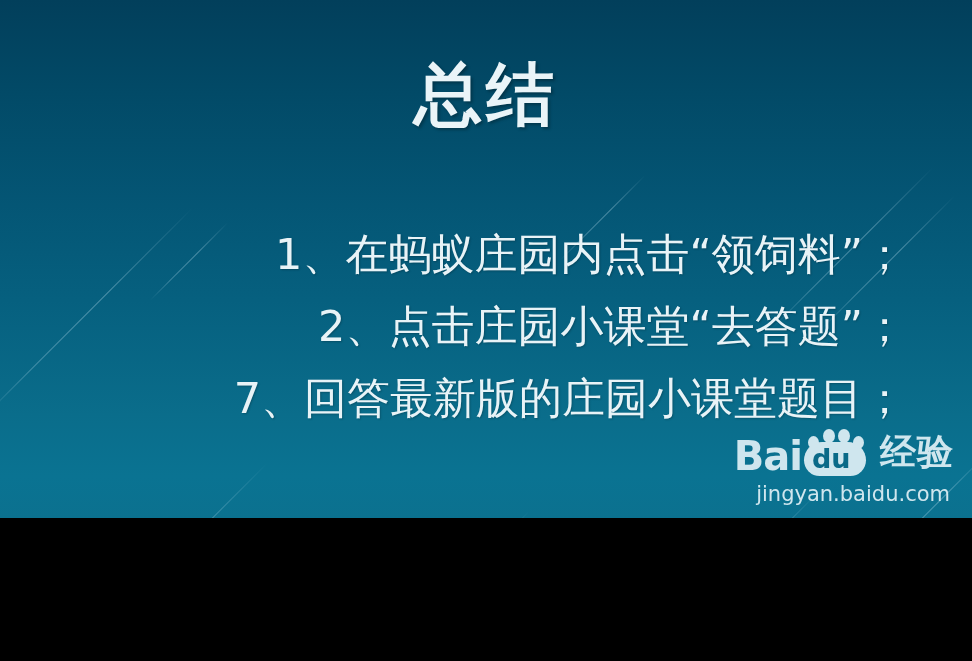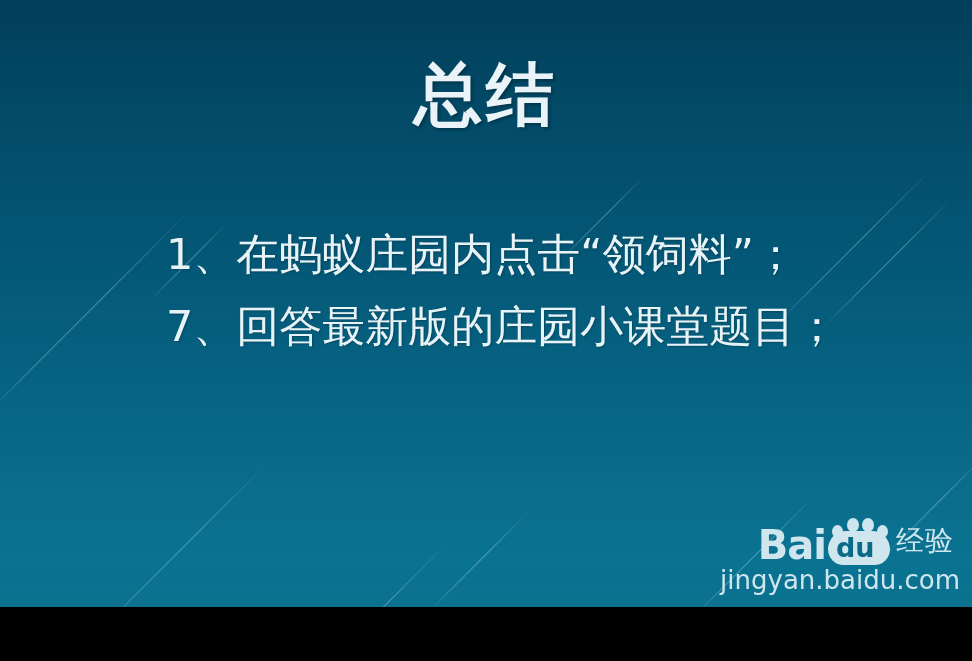--- a/index.html
+++ b/index.html
@@ -3,21 +3,21 @@
 <meta charset="utf-8">
 <style>
   html, body {
     margin: 0;
     padding: 0;
     background: #000;
   }
   #slide {
     position: relative;
     width: 972px;
-    height: 607px;
+    height: 518px;
     overflow: hidden;
     font-family: "DejaVu Sans", "Liberation Sans", sans-serif;
     background: linear-gradient(to bottom,
         #023f5b 0%,
         #024a67 18%,
         #045574 38%,
         #06607f 58%,
         #0a6d8b 80%,
         #0a7392 92%,
         #0b718f 100%);
@@ -54,20 +54,21 @@
     color: #eaf4f8;
     text-shadow: 2px 2px 3px rgba(0,0,0,0.28);
   }
 
   
   .steps {
     position: absolute;
     top: 218px;
     left: 166px;
     width: 740px;
+    text-align: right;
   }
   .step {
     font-size: 43px;
     line-height: 72px;
     color: #e8f3f7;
     white-space: nowrap;
     letter-spacing: 0px;
     text-shadow: 1px 1px 2px rgba(0,0,0,0.22);
   }
 
@@ -123,32 +124,32 @@
     position: absolute;
     left: 10px;
     bottom: 2px;
     width: 46px;
     font-size: 27px;
     font-weight: bold;
     color: #0a6a88;
     line-height: 30px;
   }
   .wm-cn {
-    font-size: 28px;
-    font-weight: normal;
+    font-size: 36px;
+    font-weight: bold;
     color: #cfe6ee;
     letter-spacing: 1px;
     line-height: 1;
-    margin-left: 2px;
+    margin-left: 10px;
   }
   .wm-url {
     position: absolute;
-    right: 0;
+    right: 10px;
     bottom: 2px;
-    font-size: 26px;
+    font-size: 21px;
     color: #cfe6ee;
     letter-spacing: 0px;
   }
 </style>
 </head>
 <body>
 
 <div id="slide">
 
   <div class="streaks">
@@ -161,20 +162,21 @@
     <div class="streak" style="left:690px;  top:620px; width:180px;"></div>
     <div class="streak" style="left:150px;  top:300px; width:110px;"></div>
     <div class="streak" style="left:880px;  top:560px; width:150px;"></div>
     <div class="streak" style="left:430px;  top:610px; width:140px;"></div>
   </div>
 
   <div class="title">总结</div>
 
   <div class="steps">
     <div class="step">1、在蚂蚁庄园内点击“领饲料”；</div>
+    <div class="step">2、点击庄园小课堂“去答题”；</div>
     <div class="step">7、回答最新版的庄园小课堂题目；</div>
   </div>
 
   <div class="watermark">
     <div class="wm-logo">
       <span class="wm-bai">Bai</span>
       <span class="wm-paw">
         <span class="pad"></span>
         <span class="toe t1"></span>
         <span class="toe t2"></span>

